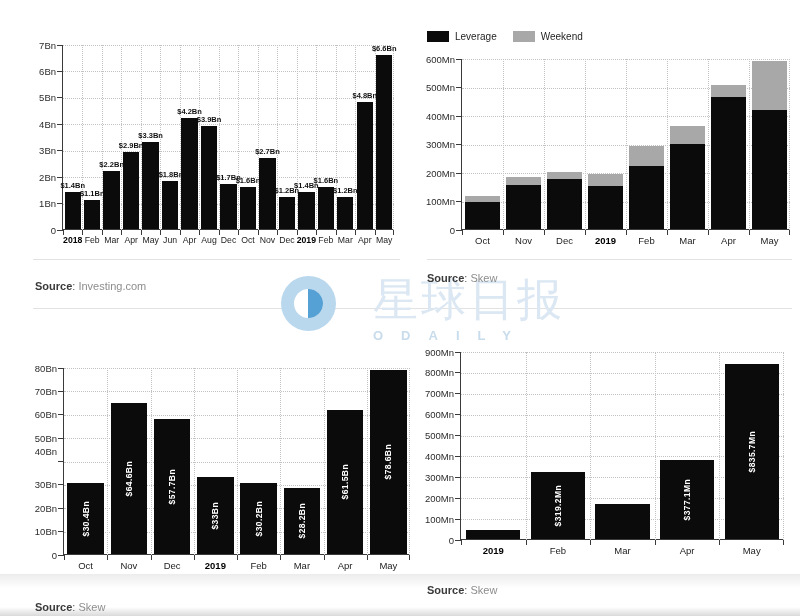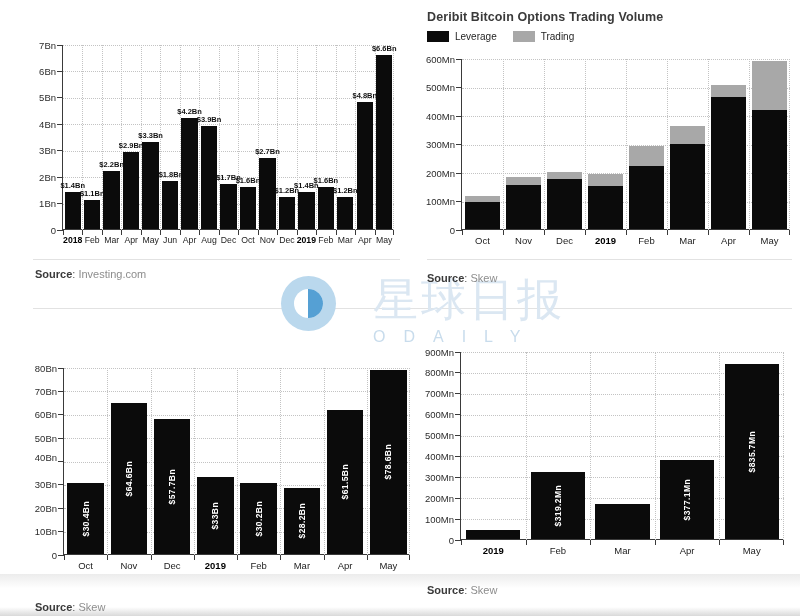--- a/index.html
+++ b/index.html
@@ -40,38 +40,38 @@
   .bar{position:absolute;bottom:0;}
   .abovelabel{position:absolute;transform:translateX(-50%);font-size:7.5px;font-weight:700;
               color:#111;white-space:nowrap;}
   .vwrap{position:absolute;bottom:0;display:flex;align-items:center;justify-content:center;}
   .vlabel{writing-mode:vertical-rl;transform:rotate(180deg);font-size:8.5px;font-weight:700;
           color:#fff;letter-spacing:.4px;white-space:nowrap;}
 
   .source{position:absolute;font-size:11px;color:#8d8d8d;}
   .src-label{font-weight:700;color:#3a3a3a;}
   .src-sep{color:#5a5a5a;}
-  #source-0{left:35px;top:268px;text-align:right;} #source-1{left:27px;top:272px;}
+  #source-0{left:35px;top:280px;text-align:right;} #source-1{left:27px;top:272px;}
   #source-2{left:35px;top:291px;} #source-3{left:27px;top:274px;}
 
   .hr{position:absolute;height:1px;background:#e2e2e2;z-index:0;}
   #hr-1{left:33px;top:259px;width:367px;} #hr-2{left:427px;top:259px;width:365px;}
   #hr-3{left:33px;top:308px;width:759px;}
 
   #wm{position:absolute;left:0;top:0;z-index:1;}
   #wm-circle{position:absolute;left:281px;top:276px;width:55px;height:55px;border-radius:50%;
              background:#bad8ed;}
   #wm-inner{position:absolute;left:13px;top:13px;width:29px;height:29px;border-radius:50%;
             background:#fff;}
   #wm-d{position:absolute;left:27px;top:13px;width:15px;height:29px;background:#55a0d4;
         border-radius:0 15px 15px 0;}
   #wm-cjk{position:absolute;left:373px;top:277px;font-size:45px;line-height:1;
           color:#dbe7f2;letter-spacing:3px;white-space:nowrap;}
-  #wm-latin{position:absolute;left:373px;top:328px;font-size:16px;color:#c8dcec;
-            letter-spacing:18px;white-space:nowrap;}
+  #wm-latin{position:absolute;left:373px;top:328px;font-size:13px;color:#c8dcec;
+            letter-spacing:18px;white-space:nowrap;font-weight:bold;}
 
   .fade{position:absolute;left:0;width:800px;z-index:1;pointer-events:none;}
   #fade-1{top:574px;height:16px;
           background:linear-gradient(180deg,#ececec 0%,rgba(255,255,255,0) 90%);}
   #fade-2{top:607px;height:9px;background:linear-gradient(180deg,rgba(255,255,255,0),#d9d9d9);}
 </style>
 </head>
 <body>
 
 <div id="stage">
@@ -200,29 +200,28 @@
         <div class="abovelabel" style="left: 301.794px; bottom: 128.857px;">$4.8Bn</div>
         <div class="bar" style="left: 313.087px; width: 16.3553px; height: 174.429px; background: rgb(11, 11, 11);"></div>
         <div class="abovelabel" style="left: 321.265px; bottom: 176.429px;">$6.6Bn</div>
       </div>
     <div class="source" id="source-0">
       <span class="src-label">Source</span><span class="src-sep">: </span><span class="src-value">Investing.com</span>
     </div>
   </div>
 
   <div class="quad" id="q2">
-    <div class="chart-title" id="title-1">Deribit Bitcoin Options Trading Volume</div>
     <div id="legend">
       <span class="legend-item" id="legend-item-weekday">
         <span class="swatch" id="sw-0" style="background: rgb(11, 11, 11);"></span>
         <span>Leverage</span>
       </span>
       <span class="legend-item" id="legend-item-weekend">
         <span class="swatch" id="sw-1" style="background: rgb(168, 168, 168);"></span>
-        <span>Trading</span>
+        <span>Weekend</span>
       </span>
     </div>
     <div class="plot" id="plot-1">
         <div class="ytickmark" style="top: 170.5px;"></div>
         <div class="ylabel" style="top: 165.5px;">0</div>
         <div class="hgrid" style="top: 142.5px; width: 328px;"></div>
         <div class="ytickmark" style="top: 142px;"></div>
         <div class="ylabel" style="top: 137px;">100Mn</div>
         <div class="hgrid" style="top: 114px; width: 328px;"></div>
         <div class="ytickmark" style="top: 113.5px;"></div>
@@ -294,21 +293,21 @@
         <div class="ytickmark" style="top: 163.125px;"></div>
         <div class="ylabel" style="top: 158.125px;">10Bn</div>
         <div class="hgrid" style="top: 140.25px; width: 346px;"></div>
         <div class="ytickmark" style="top: 139.75px;"></div>
         <div class="ylabel" style="top: 134.75px;">20Bn</div>
         <div class="hgrid" style="top: 116.875px; width: 346px;"></div>
         <div class="ytickmark" style="top: 116.375px;"></div>
         <div class="ylabel" style="top: 111.375px;">30Bn</div>
         <div class="hgrid" style="top: 93.5px; width: 346px;"></div>
         <div class="ytickmark" style="top: 93px;"></div>
-        <div class="ylabel" style="top: 84px; text-align: right;">40Bn</div>
+        <div class="ylabel" style="top: 78px; text-align: right;">40Bn</div>
         <div class="hgrid" style="top: 70.125px; width: 346px;"></div>
         <div class="ytickmark" style="top: 69.625px;"></div>
         <div class="ylabel" style="top: 64.625px;">50Bn</div>
         <div class="hgrid" style="top: 46.75px; width: 346px;"></div>
         <div class="ytickmark" style="top: 46.25px;"></div>
         <div class="ylabel" style="top: 41.25px;">60Bn</div>
         <div class="hgrid" style="top: 23.375px; width: 346px;"></div>
         <div class="ytickmark" style="top: 22.875px;"></div>
         <div class="ylabel" style="top: 17.875px;">70Bn</div>
         <div class="hgrid" style="top: 0px; width: 346px;"></div>

